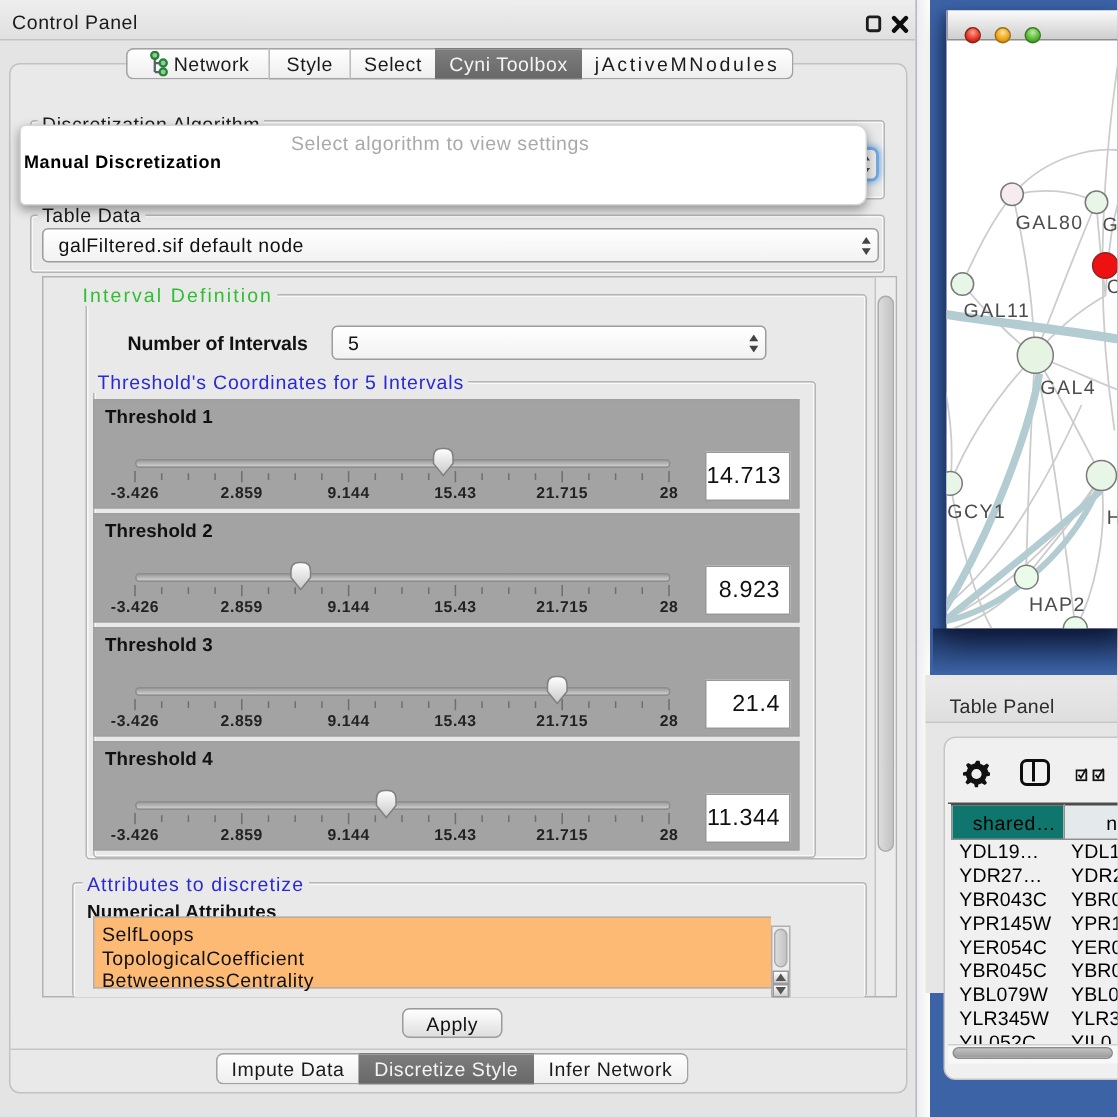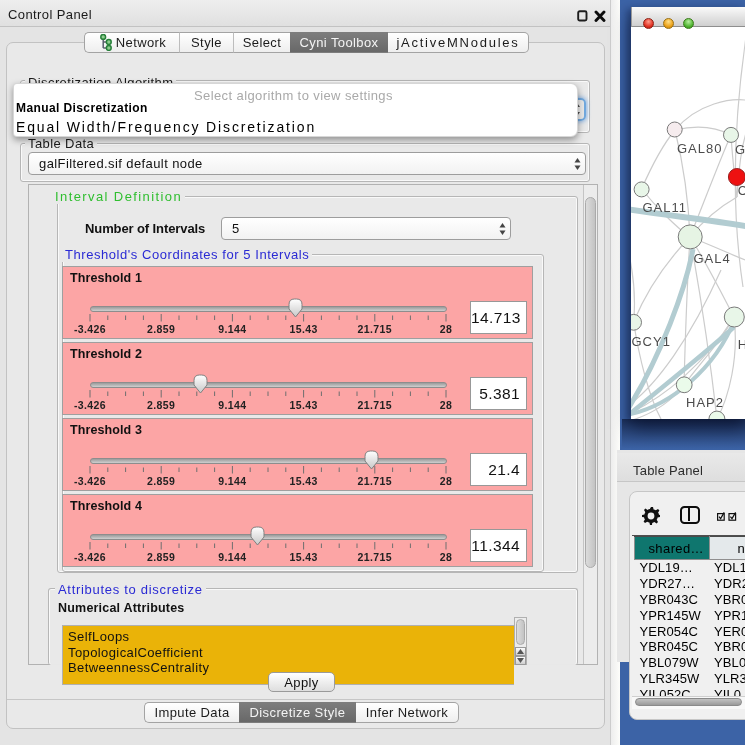--- a/index.html
+++ b/index.html
@@ -35,33 +35,33 @@
   box-shadow:inset 0 0 0 1px rgba(255,255,255,.7); }
 .grouptitle { position:absolute; font-size:13px; background:#e9e9e9; padding:0 3px; }
 
 
 .combo { position:absolute; background:linear-gradient(#ffffff,#f2f2f2); border:1px solid #9d9d9d;
   border-radius:4px; font-size:13px; color:#111; }
 .combo .txt { position:absolute; left:10px; top:3px; }
 .combo .arr { position:absolute; right:4px; top:50%; margin-top:-6px; width:7px; height:12px; }
 
 
-.thr { position:absolute; left:62px; width:471px; height:73px; border:1px solid #9f9f9f; background:#fca5a5; }
+.thr { position:absolute; left:62px; width:471px; height:73px; border:1px solid #9f9f9f; background:#a3a3a3; }
 .thr .lab { position:absolute; left:7px; top:4px; font-size:12.5px; font-weight:bold; letter-spacing:0.1px; color:#111; }
 .thr .track { position:absolute; left:27px; top:39px; width:357px; height:6px;
   background:linear-gradient(#9b9b9b,#cfcfcf); border:1px solid #8d8d8d; border-radius:3px; }
 .thr .field { position:absolute; left:407px; top:34px; width:57px; height:33px; background:#fff;
   border:1px solid #989898; font-size:15.5px; color:#111; text-align:right; line-height:31px; padding-right:6px; }
 .thr .ticks { position:absolute; left:22px; top:47px; }
 .thr .slabels { position:absolute; top:56px; left:0; width:100%; font-size:10.5px; font-weight:bold; color:#222; }
 .thr .slabels span { position:absolute; transform:translateX(-50%); }
 .thumb { position:absolute; top:31px; width:15px; height:20px; }
 
 
-#attrlist { left:62px; top:625px; width:452px; height:60px; padding-top:3px; background:#eab308; border:1px solid #b0b0b0; border-right:none; }
+#attrlist { left:62px; top:611px; width:452px; height:48px; padding-top:3px; background:#fdba74; border:1px solid #b0b0b0; border-right:none; }
 #attrlist div { font-size:13px; color:#111; padding-left:5px; height:15.5px; line-height:15.5px; }
 .btn { position:absolute; background:linear-gradient(#ffffff,#dedede); border:1px solid #9a9a9a;
   border-radius:5px; font-size:13px; color:#111; text-align:center; }
 
 
 .vthumb { position:absolute; border-radius:5.5px; background:linear-gradient(90deg,#dcdcdc,#c3c3c3); border:1px solid #aaaaaa; }
 .hthumb { position:absolute; border-radius:5px; background:linear-gradient(#c2c2c2,#9a9a9a); border:1px solid #8a8a8a; }
 
 
 #net { left:631px; top:7px; width:114px; height:412px; background:#fff;
@@ -231,21 +231,21 @@
         </div>
         <svg class="thumb" style="left:129.8px" width="15" height="20" viewBox="0 0 15 20">
           <defs>
             <linearGradient id="tg2" x1="0" y1="0" x2="0" y2="1">
               <stop offset="0" stop-color="#ffffff"></stop>
               <stop offset="1" stop-color="#c8c8c8"></stop>
             </linearGradient>
           </defs>
           <path d="M1 6.5 Q1 1 6.5 1 L8.5 1 Q14 1 14 6.5 L14 11 L7.5 19 L1 11 Z" fill="url(#tg2)" stroke="#808080" stroke-width="1"></path>
         </svg>
-        <div class="field">5.381</div>
+        <div class="field">8.923</div>
       </div>
     <div class="thr abs" style="top:418px">
         <div class="lab">Threshold 3</div>
         <div class="track"></div>
         <svg class="ticks" width="367" height="10" viewBox="0 0 367 10">
           <line x1="5" y1="0" x2="5" y2="7.5" stroke="#6e6e6e" stroke-width="1"></line>
           <line x1="22.8" y1="1.5" x2="22.8" y2="6" stroke="#6e6e6e" stroke-width="1"></line>
           <line x1="40.6" y1="1.5" x2="40.6" y2="6" stroke="#6e6e6e" stroke-width="1"></line>
           <line x1="58.4" y1="1.5" x2="58.4" y2="6" stroke="#6e6e6e" stroke-width="1"></line>
           <line x1="76.2" y1="0" x2="76.2" y2="7.5" stroke="#6e6e6e" stroke-width="1"></line>
@@ -494,16 +494,15 @@
       </tbody>
         </table>
       <div class="abs" style="left:2px;top:203.6px;width:126px;height:13px;background:#f8f8f8;border-top:1px solid #cfcfcf"></div>
       <div class="hthumb" style="left:5px;top:205.5px;width:107px;height:8.5px"></div>
     </div>
   </div>
 
   <div class="abs" style="left:13px;top:83px;width:565px;height:54px;background:#ffffff;border:1px solid rgba(205,205,205,0.8);border-radius:4px 7px 7px 4px;box-shadow:0 3px 7px rgba(0,0,0,.38);z-index:50">
     <div class="abs" style="left:180px;top:4px;font-size:13px;color:#a9a9a9">Select algorithm to view settings</div>
     <div class="abs" style="left:2px;top:17px;font-size:12px;font-weight:bold;color:#000">Manual Discretization</div>
-    <div class="abs" style="left:2px;top:35px;font-size:14px;letter-spacing:1.85px;color:#000">Equal Width/Frequency Discretization</div>
   </div>
 
 </div>
 
 </body></html>

